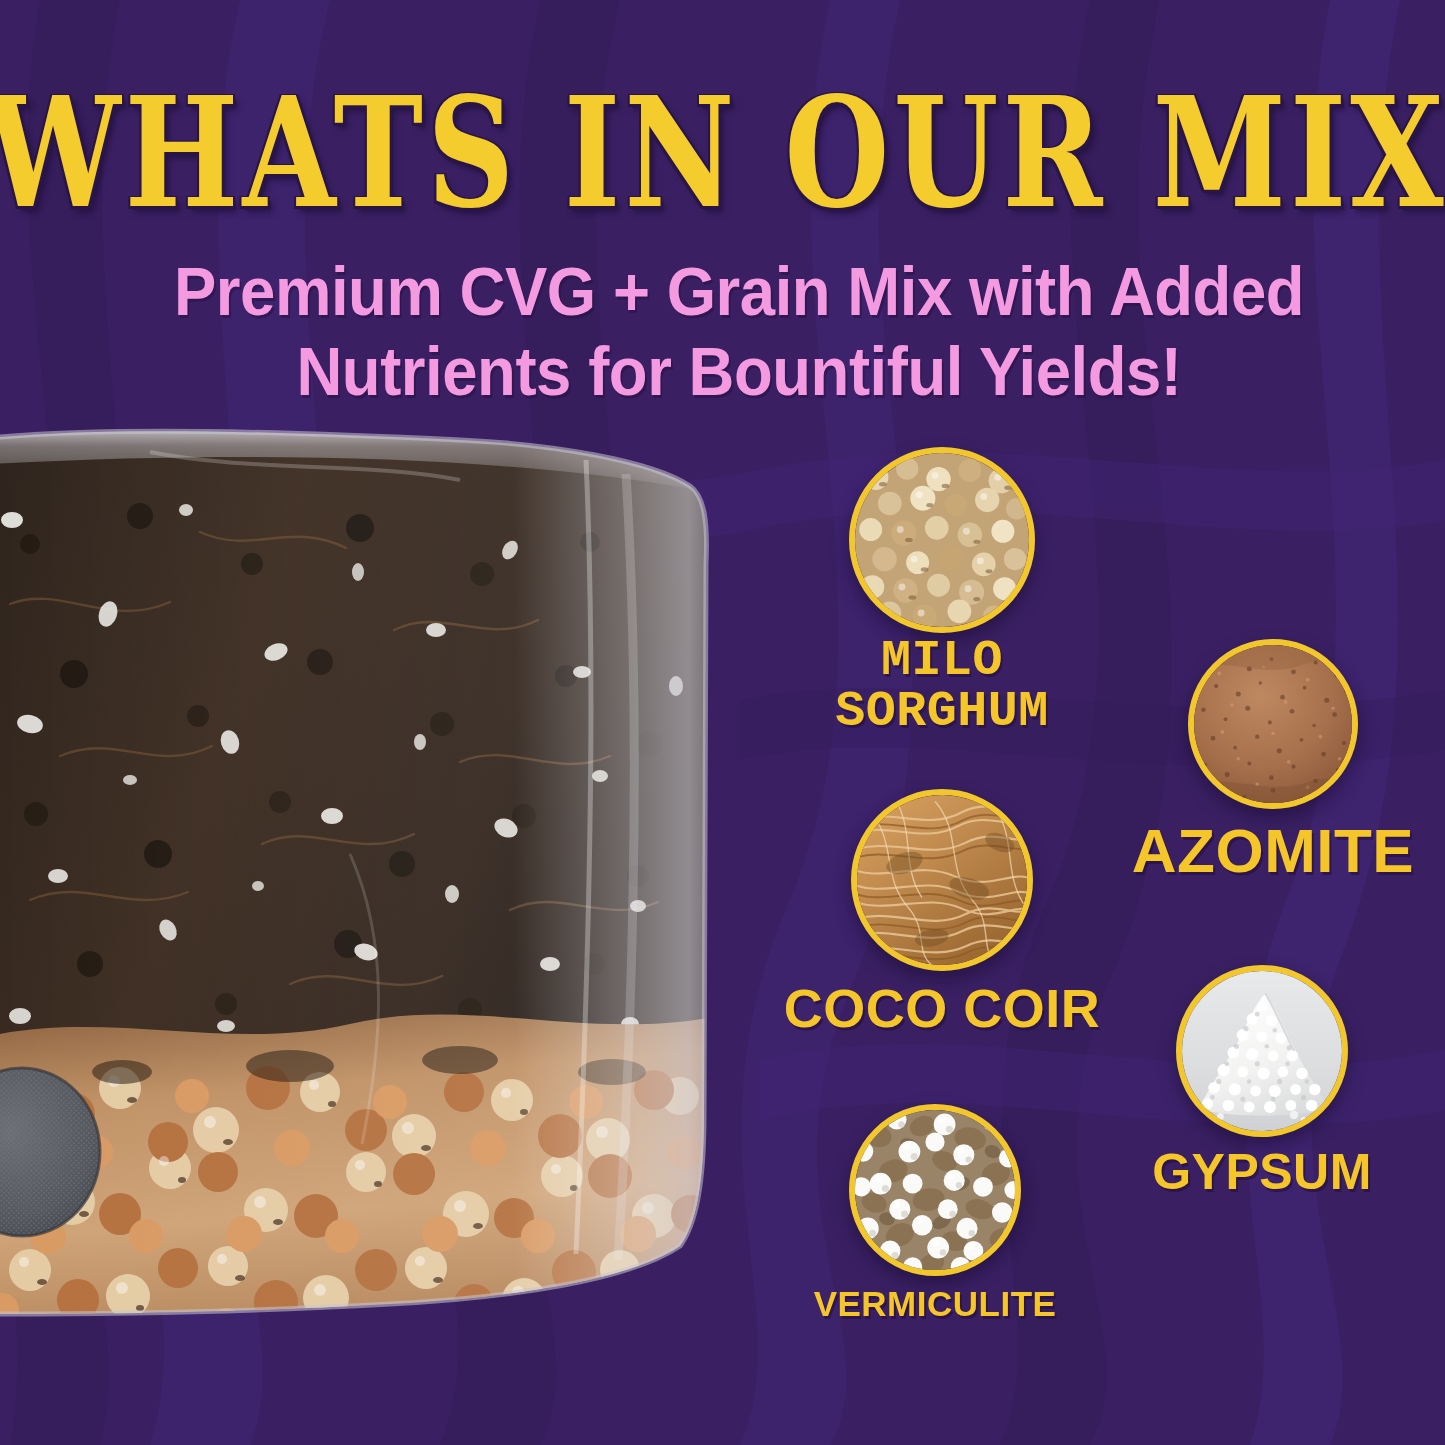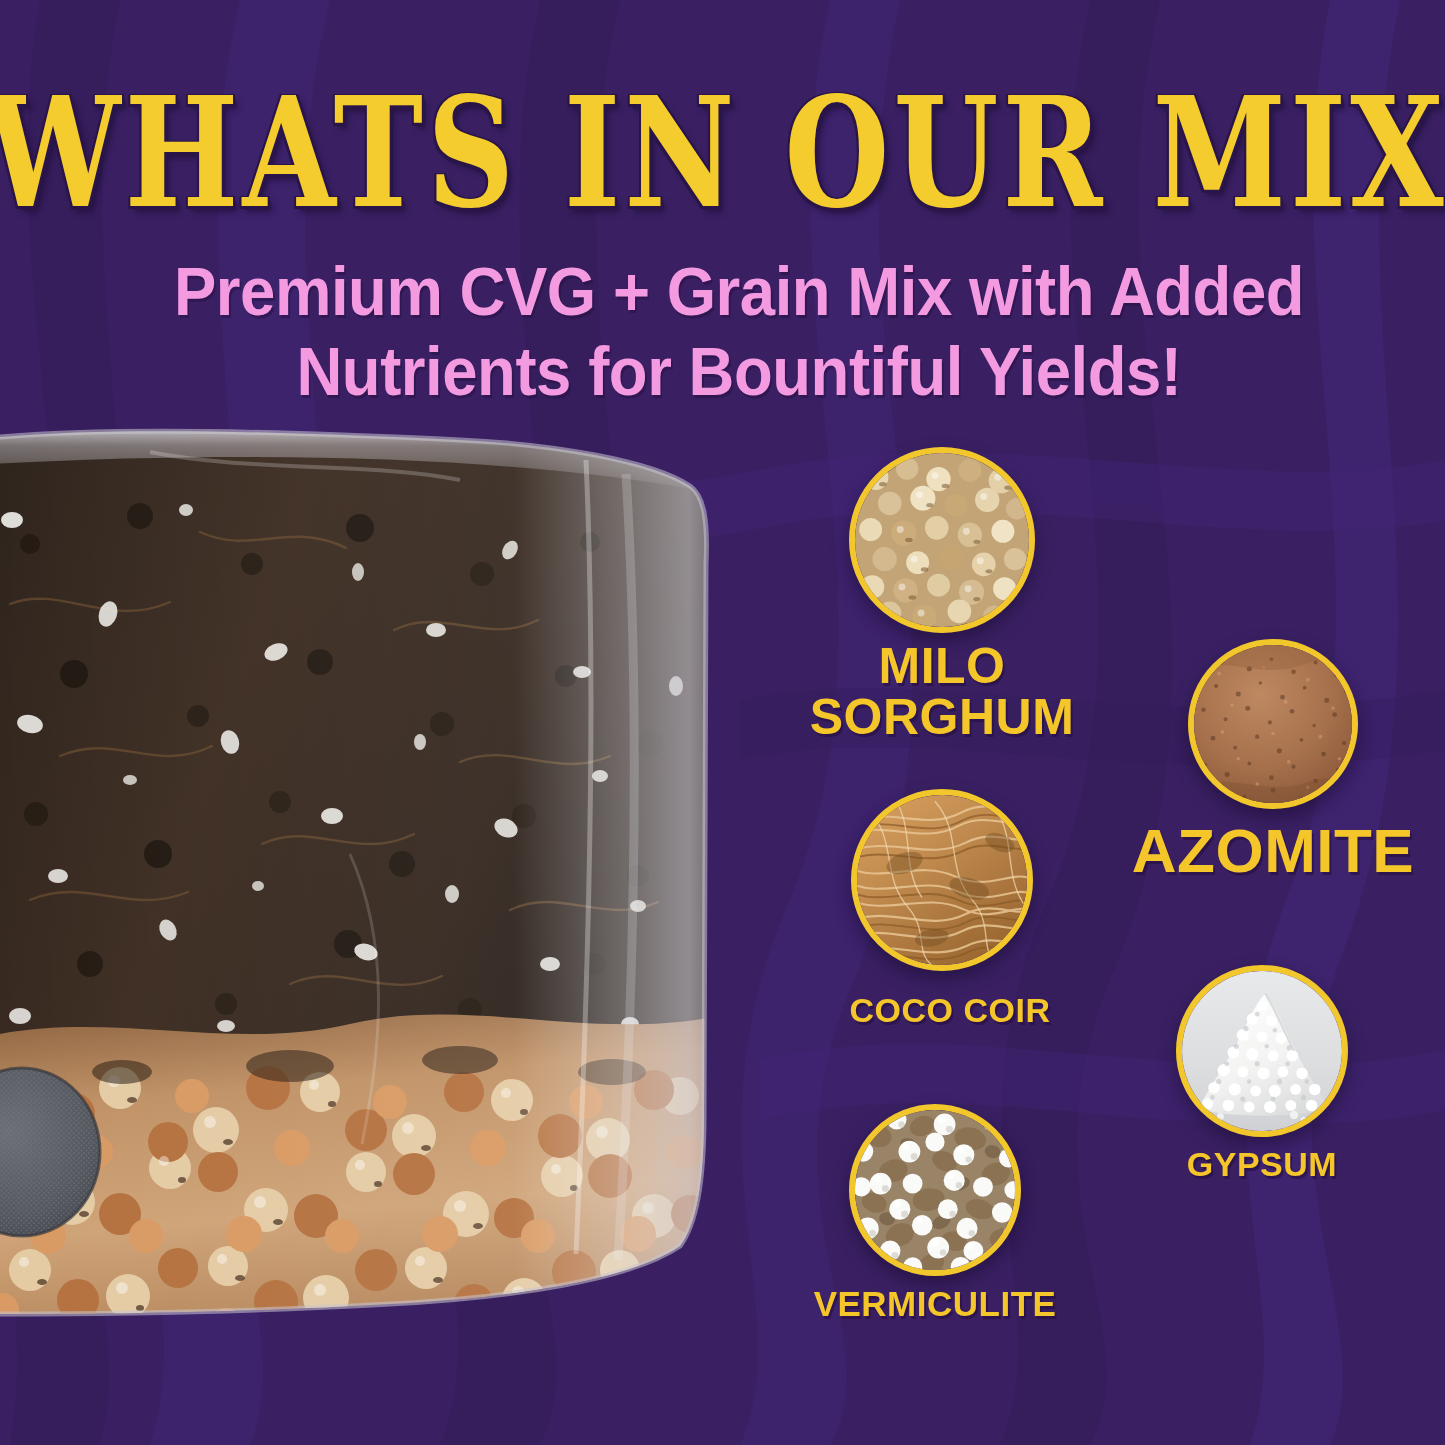--- a/index.html
+++ b/index.html
@@ -73,33 +73,33 @@
     font-weight:700;
     color:#F5C62A;
     letter-spacing:0.5px;
     text-shadow:2px 3px 0 rgba(36,14,64,.6);
     line-height:1.02;
   }
 
   
   #ing-milo       {left:849px; top:447px;}
   #ing-milo  .disc{width:186px;height:186px;}
-  #ing-milo  .lbl {top:194px;font-size:50px;}
+  #ing-milo  .lbl {top:188px;font-size:50px;font-family:Liberation Mono, monospace;}
 
   #ing-azomite       {left:1188px;top:639px;}
   #ing-azomite  .disc{width:170px;height:170px;}
   #ing-azomite  .lbl {top:180px;font-size:62px;}
 
   #ing-coco       {left:851px; top:789px;}
   #ing-coco  .disc{width:182px;height:182px;}
-  #ing-coco  .lbl {top:204px;font-size:34px;margin-left:8px;}
+  #ing-coco  .lbl {top:192px;font-size:54px;}
 
   #ing-gypsum       {left:1176px;top:965px;}
   #ing-gypsum  .disc{width:172px;height:172px;}
-  #ing-gypsum  .lbl {top:182px;font-size:34px;}
+  #ing-gypsum  .lbl {top:182px;font-size:50px;}
 
   #ing-vermiculite       {left:849px; top:1104px;}
   #ing-vermiculite  .disc{width:172px;height:172px;}
   #ing-vermiculite  .lbl {top:182px;font-size:35px;}
 </style>
 </head>
 <body>
 
 <div id="stage">
 

